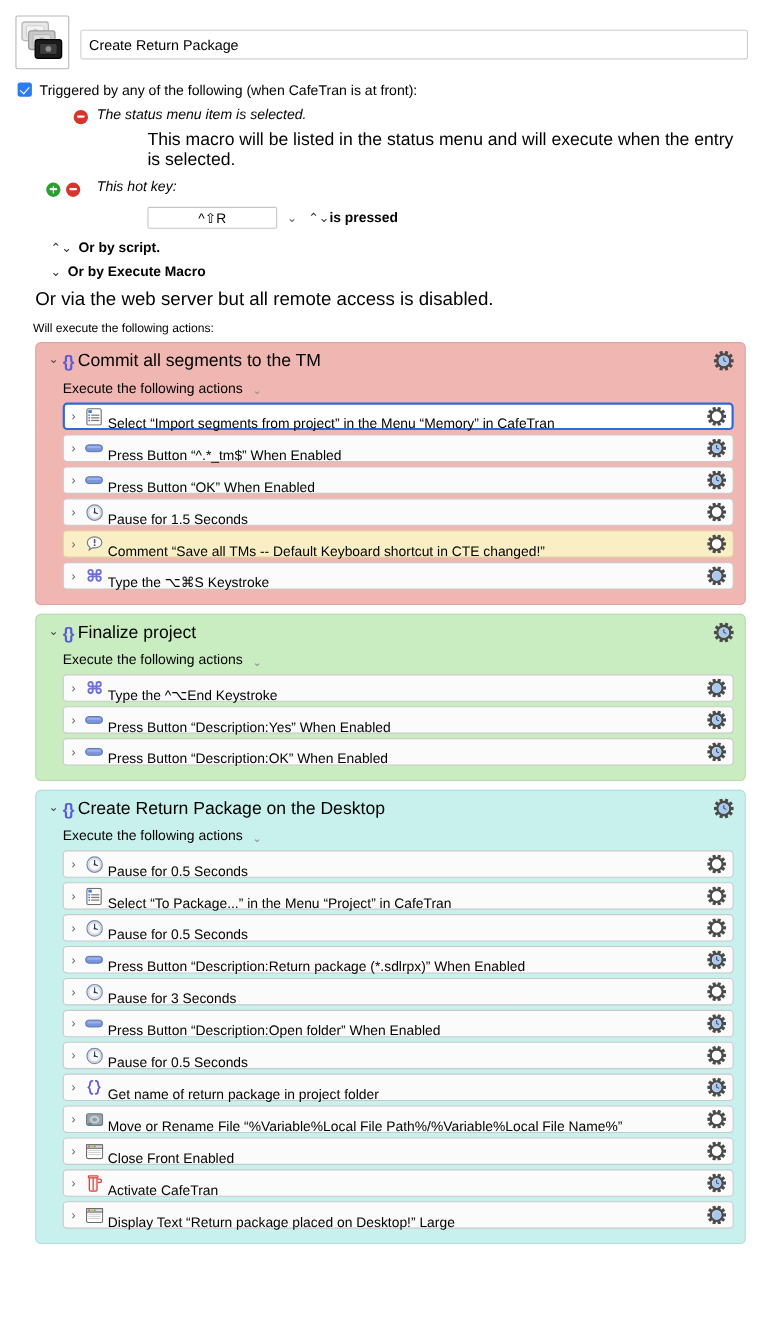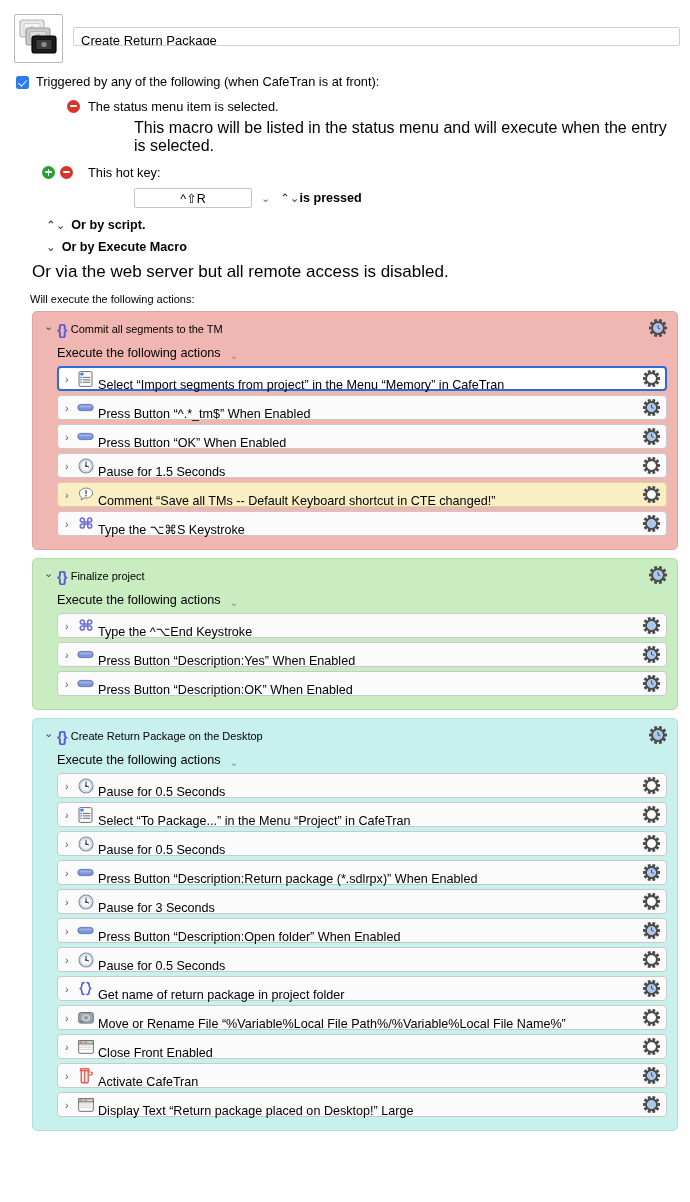--- a/index.html
+++ b/index.html
@@ -29,39 +29,39 @@
     border-radius: 2px;
     background: #ffffff;
     position: relative;
     flex: 0 0 auto;
     box-sizing: border-box;
   }
   .macro-icon svg { position:absolute; left:0; top:0; }
   .title-field {
     margin-left: 10px;
     flex: 1 1 auto;
-    height: 19px;
+    height: 27px;
     line-height: 25px;
     background: #ffffff;
     border: 1px solid #cfcfcf;
     border-radius: 2px;
     padding: 0 7px;
     font-size: 13px;
     color: #000;
     box-sizing: border-box;
     margin-top: 13px;
     white-space: nowrap;
     overflow: hidden;
   }
 
   
   .triggers { padding: 11px 10px 0 16px; }
   .trig-row {
     display: flex;
-    align-items: flex-end;
+    align-items: center;
     margin-bottom: 7px;
   }
   .checkbox {
     width: 13px; height: 13px;
     border-radius: 2.5px;
     background: #2b7bf3;
     position: relative;
     flex: 0 0 auto;
     margin-right: 7px;
   }
@@ -71,24 +71,24 @@
     left: 4px; top: 1.5px;
     width: 3.5px; height: 7px;
     border: solid #fff;
     border-width: 0 1.8px 1.8px 0;
     transform: rotate(42deg);
   }
   .trig-label { font-size: 12.8px; }
 
   .trigger-item {
     display: flex;
-    align-items: center;
     margin-left: 26px;
     margin-bottom: 3px;
     min-height: 20px;
+    font-style: italic;
   }
   .pm-group { display:flex; align-items:center; flex:0 0 auto; width: 38px; }
   .pm-group.single { justify-content: flex-end; }
   .btn-circ {
     width: 13px; height: 13px;
     border-radius: 50%;
     position: relative;
     flex: 0 0 auto;
   }
   .btn-minus { background: #d9342b; }
@@ -189,21 +189,21 @@
   }
   .disclosure.open:before { content: "⌄"; position: relative; top: -3px; }
   .braces-icon {
     color: #5b5bd6;
     font-weight: bold;
     font-size: 15px;
     letter-spacing: -1px;
     margin-right: 4px;
     flex: 0 0 auto;
   }
-  .group-title { font-size: 11px; }
+  .group-title { font-size: 16px; }
   .group-gear {
     position: absolute;
     right: 10px;
     top: 7px;
   }
   .group-subtitle {
     font-size: 12.7px;
     padding-left: 15px;
     margin-top: 6px;
     margin-bottom: 6px;

